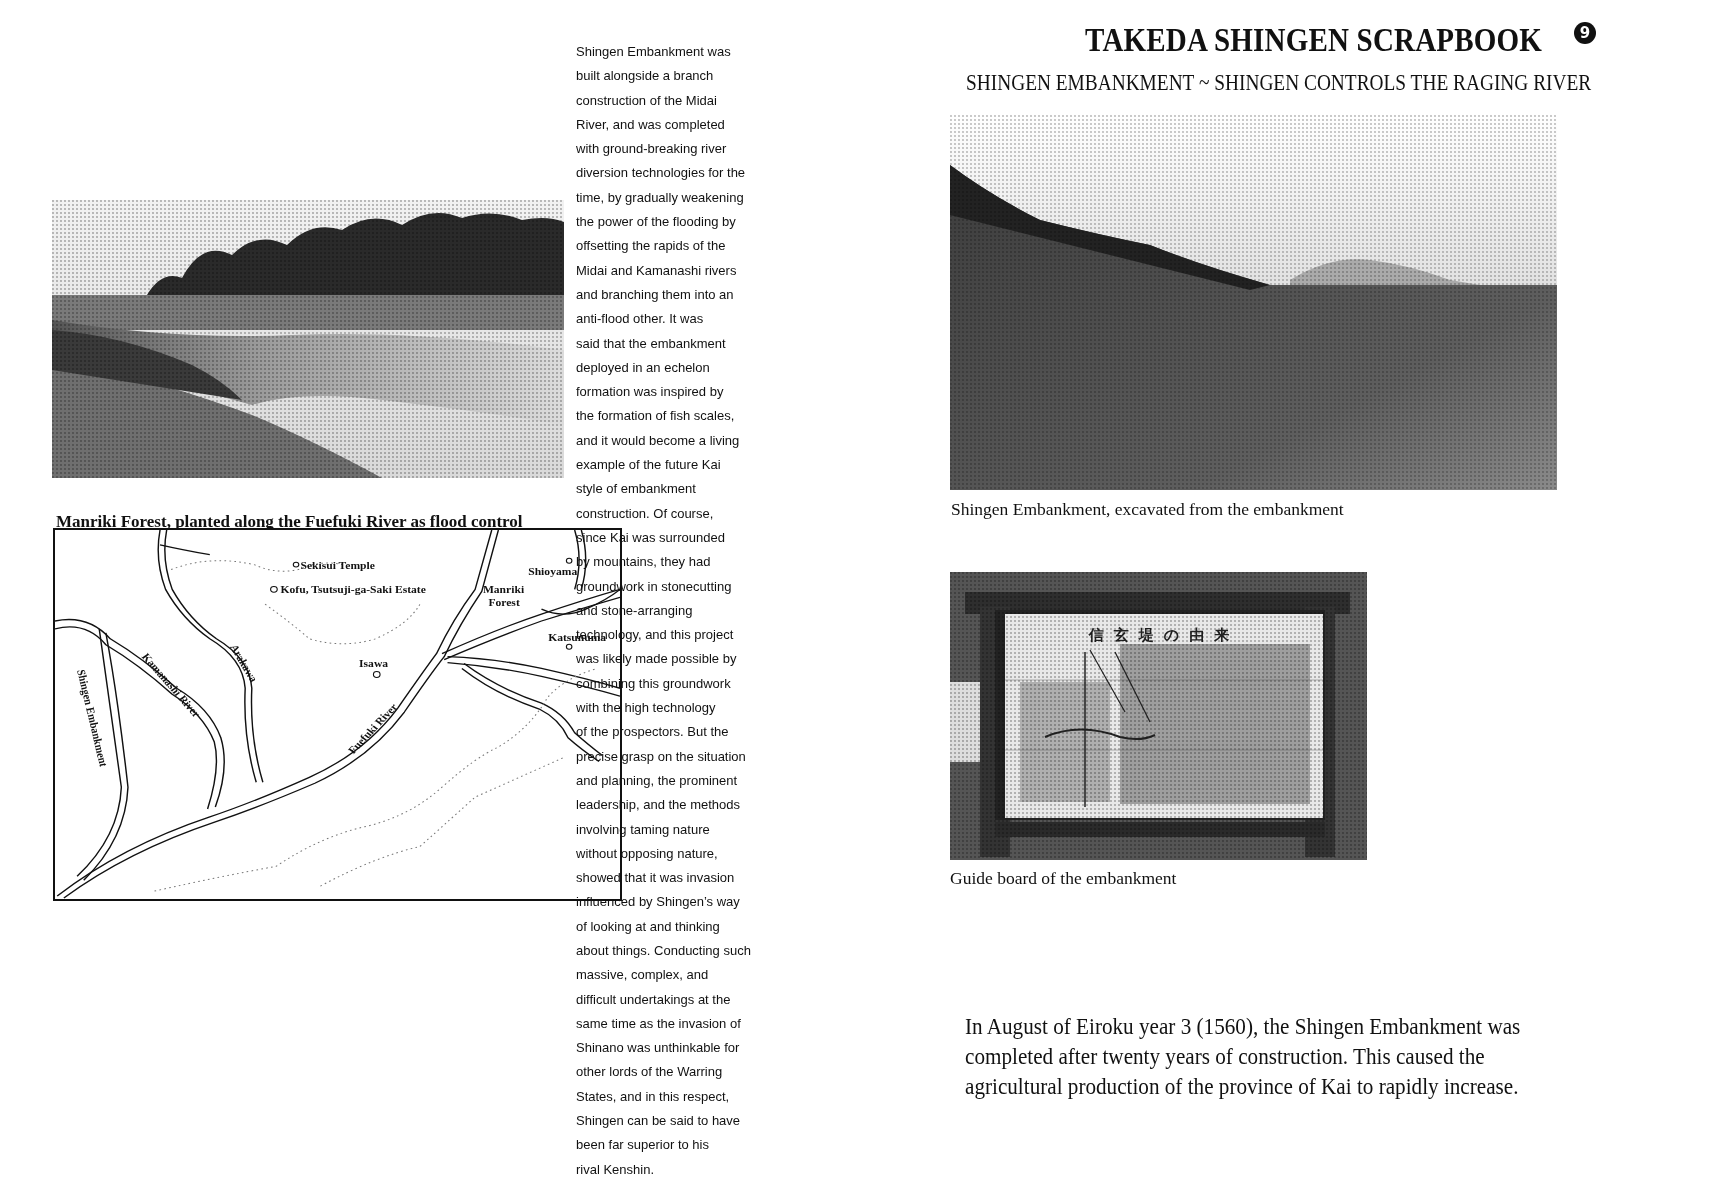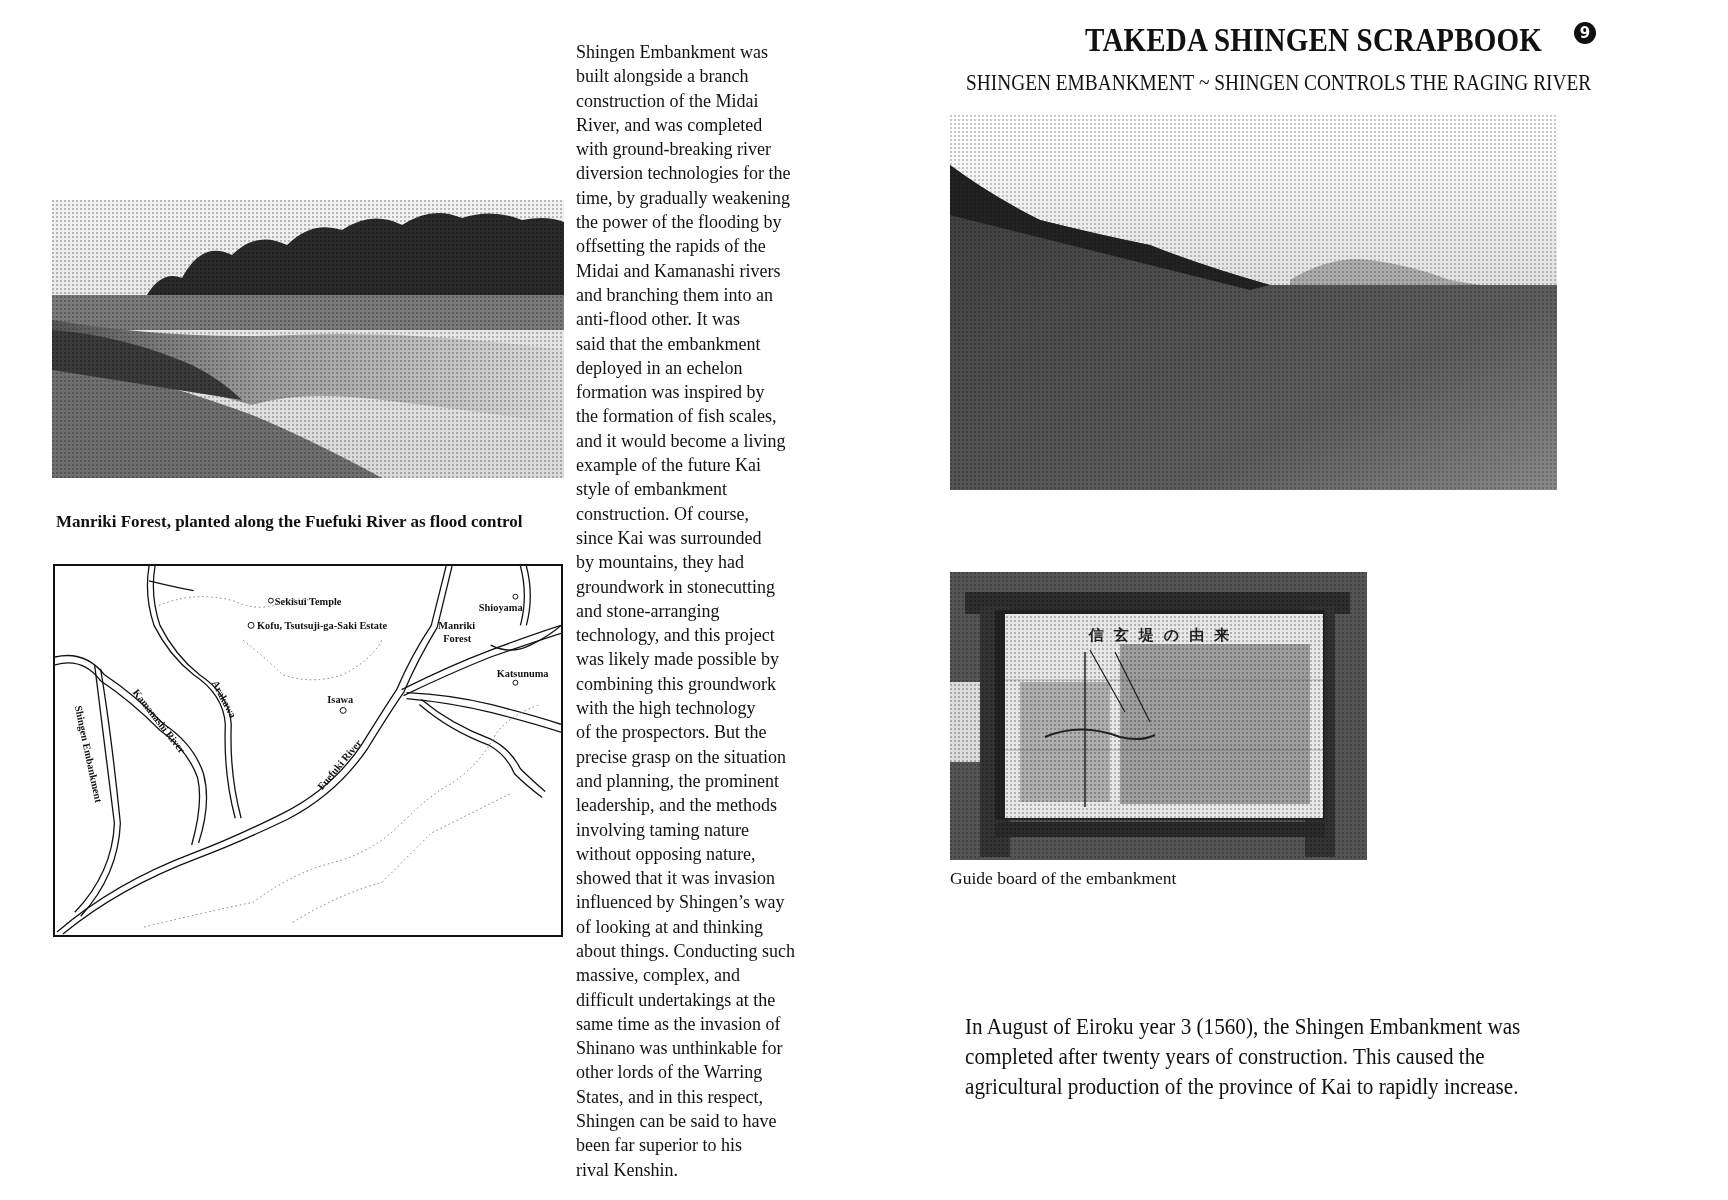--- a/index.html
+++ b/index.html
@@ -13,27 +13,27 @@
   #photo3 { left:950px; top:572px; width:417px; height:288px; overflow:hidden; }
 
   .caption-bold { font-family:"Liberation Serif", serif; font-weight:bold; font-size:17px; line-height:20px; white-space:nowrap; }
   .caption { font-family:"Liberation Serif", serif; font-size:17.5px; line-height:24px; white-space:nowrap; }
 
   #caption1 { left:56px; top:480px;margin-top:32px; }
   #caption2 { left:951px; top:497px; }
   #caption3 { left:950px; top:866px; }
 
   
-  #map { left:53px; top:528px; width:510px; height:373px; border:2px solid #111; box-sizing:border-box; background:#fff;margin-top:36px; }
+  #map { left:53px; top:528px; width:569px; height:373px; border:2px solid #111; box-sizing:border-box; background:#fff; }
   #map svg { width:100%; height:100%; display:block; }
   .map-label { font-family:"Liberation Serif", serif; font-size:10.5px; font-weight:bold; fill:#111; }
 
   
   #body-col { left:576px; top:40px; width:260px; }
-  #body-col .line { font-family:Liberation Serif, serif; font-size:18px; line-height:24.3px; white-space:nowrap; }
+  #body-col .line { font-family:Liberation Sans, sans-serif; font-size:13px; line-height:24.3px; white-space:nowrap; }
 
   
   #title { left:1085px; top:22px; font-family:"Liberation Serif", serif; font-weight:bold; font-size:33px; letter-spacing:0.2px; white-space:nowrap; transform:scaleX(0.88); transform-origin:left top; }
   #badge { left:1574px; top:22px; width:22px; height:22px; border-radius:50%; background:#111; color:#fff; font-family:"DejaVu Sans", sans-serif; font-size:15px; font-weight:bold; text-align:center; line-height:22px; }
   #subtitle { left:966px; top:70px; font-family:"Liberation Serif", serif; font-size:22.5px; white-space:nowrap; transform:scaleX(0.86); transform-origin:left top; }
 
   #summary { left:965px; top:1012px; width:720px; }
   #summary .line { font-family:"Liberation Serif", serif; font-size:23px; line-height:30px; white-space:nowrap; transform:scaleX(0.92); transform-origin:left top; }
 </style>
 </head>
@@ -195,20 +195,21 @@
       </pattern>
     </defs>
     <rect width="607" height="375" fill="url(#sky2)"></rect>
     <path d="M340 165 Q380 140 420 145 Q460 150 500 165 L560 175 L340 175 Z" fill="#aaa"></path>
     <path d="M0 50 Q40 80 90 105 Q150 120 200 130 Q250 150 320 170 L607 170 L607 375 L0 375 Z" fill="url(#ground2)"></path>
     <path d="M0 50 Q40 80 90 105 Q150 120 200 130 Q250 150 320 170 L300 175 Q200 150 120 130 Q60 115 0 100 Z" fill="#222"></path>
     <rect width="607" height="375" fill="url(#dots2)"></rect>
   </svg>
 </div>
 <div id="caption2" class="abs caption">
+  <div>Shingen Embankment, excavated from the embankment</div>
 </div>
 
 <div id="photo3" class="abs">
   <svg viewBox="0 0 417 288" width="417" height="288" preserveAspectRatio="none">
     <defs>
       <pattern id="dots3" width="4" height="4" patternUnits="userSpaceOnUse">
         <circle cx="1" cy="1" r="0.9" fill="#000" opacity="0.35"></circle>
       </pattern>
     </defs>
     <rect width="417" height="288" fill="#555"></rect>

